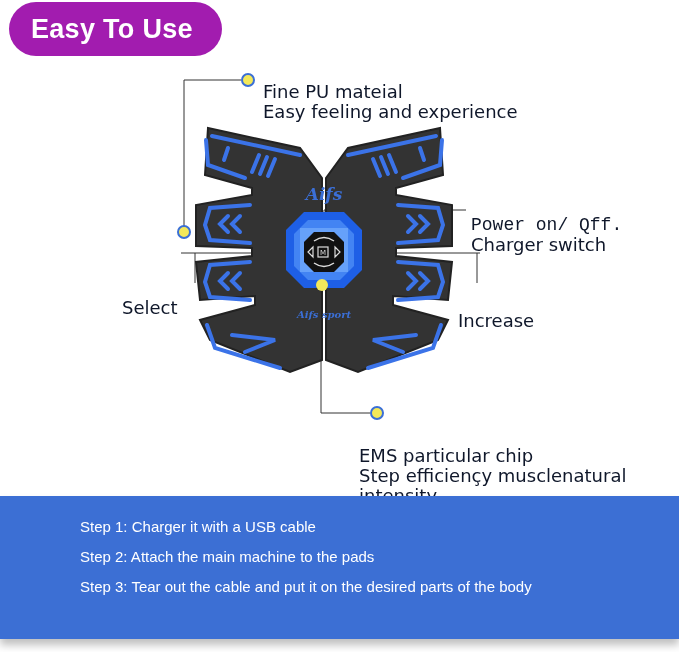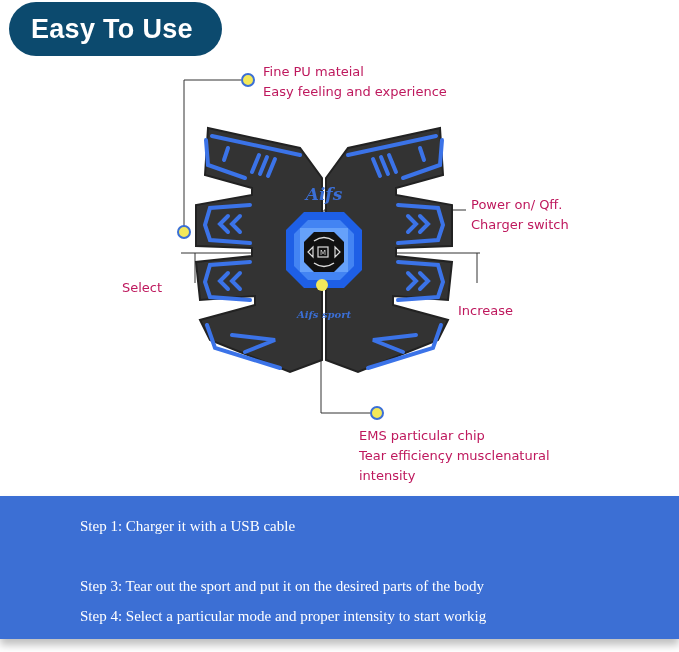--- a/index.html
+++ b/index.html
@@ -1,26 +1,26 @@
 <!DOCTYPE html>
 <html><head>
 <meta charset="utf-8">
 <style>
   html, body { margin:0; padding:0; }
   body { width:679px; height:652px; background:#ffffff; position:relative; overflow:hidden;
          font-family:"DejaVu Sans", sans-serif; color:#1a1a1a; }
   .badge { position:absolute; left:9px; top:2px; width:213px; height:54px; border-radius:27px;
-           background:#0c4a6e; color:#fff; font-family:"Liberation Sans", sans-serif; font-weight:bold;
+           background:#a21caf; color:#fff; font-family:"Liberation Sans", sans-serif; font-weight:bold;
            font-size:27px; line-height:54px; padding-left:22px; box-sizing:border-box; letter-spacing:0.3px; }
-  .label { position:absolute; font-family:"DejaVu Sans", sans-serif; font-size:13px; line-height:20px;
-           color:#be185d; white-space:nowrap; }
+  .label { position:absolute; font-family:"DejaVu Sans", sans-serif; font-size:18px; line-height:20px;
+           color:#0f172a; white-space:nowrap;margin-top:20px; }
   svg.art { position:absolute; left:0; top:0; }
   .steps { position:absolute; left:0; top:496px; width:679px; height:143px; background:#3c6fd4;
            box-shadow:0 6px 8px rgba(0,0,0,0.25); }
-  .step { position:absolute; left:80px; color:#fff; font-family:Liberation Serif, serif; font-size:15px; white-space:nowrap; }
+  .step { position:absolute; left:80px; color:#fff; font-family:Liberation Sans, sans-serif; font-size:15px; white-space:nowrap; }
 </style>
 </head>
 <body>
 
 <div class="badge">Easy To Use</div>
 
 <svg class="art" width="679" height="500" viewBox="0 0 679 500">
 
   <g stroke="#333" stroke-width="1" fill="none">
     <polyline points="241,80 184,80 184,232"></polyline>
@@ -89,27 +89,27 @@
     <circle cx="248" cy="80" r="6"></circle>
     <circle cx="184" cy="232" r="6"></circle>
     <circle cx="322" cy="285" r="6" stroke="none"></circle>
     <circle cx="377" cy="413" r="6"></circle>
   </g>
 </svg>
 
 <div class="label" style="left:263px;top:62px;">Fine PU mateial</div>
 <div class="label" style="left:263px;top:82px;">Easy feeling and experience</div>
 
-<div class="label" style="left:471px;top:195px;">Power on/ Qff.</div>
+<div class="label" style="left:471px;top:195px;font-family:Liberation Mono, monospace;">Power on/ Qff.</div>
 <div class="label" style="left:471px;top:215px;">Charger switch</div>
 
 <div class="label" style="left:122px;top:278px;">Select</div>
-<div class="label" style="left:458px;top:301px;">Increase</div>
+<div class="label" style="left:458px;top:291px;">Increase</div>
 
 <div class="label" style="left:359px;top:426px;">EMS particular chip</div>
-<div class="label" style="left:359px;top:446px;">Tear efficiençy musclenatural</div>
+<div class="label" style="left:359px;top:446px;">Step efficiençy musclenatural</div>
 <div class="label" style="left:359px;top:466px;">intensity</div>
 
 <div class="steps">
   <div class="step" style="top:22px;">Step 1: Charger it with a USB cable</div>
-  <div class="step" style="top:82px;">Step 3: Tear out the sport and put it on  the desired parts of the body</div>
-  <div class="step" style="top:112px;">Step 4: Select a particular mode and proper intensity to start workig</div>
+  <div class="step" style="top:52px;">Step 2: Attach the main machine to the pads</div>
+  <div class="step" style="top:82px;">Step 3: Tear out the cable and put it on  the desired parts of the body</div>
 </div>
 
 </body></html>

